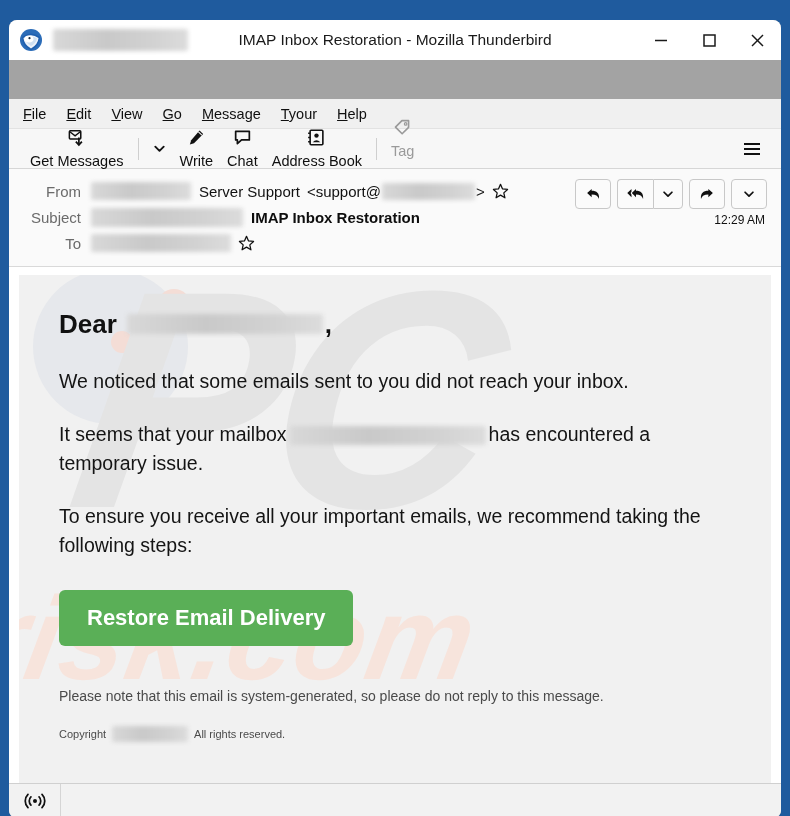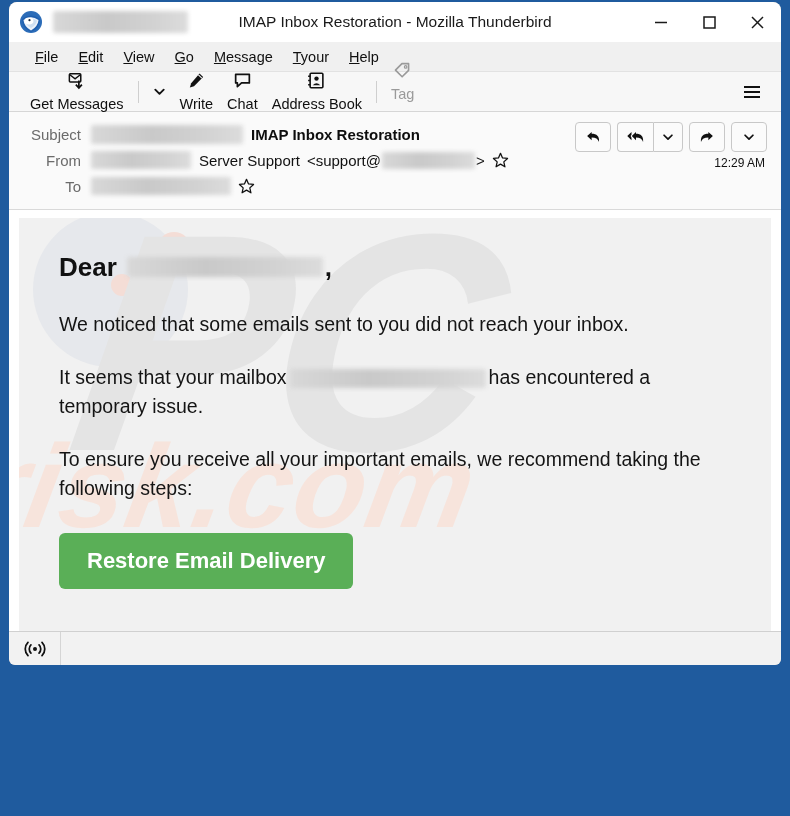--- a/index.html
+++ b/index.html
@@ -13,23 +13,23 @@
 
   
   body {
     background: #1f5b9e;
     position: relative;
   }
 
   .window {
     position: absolute;
     left: 9px;
-    top: 2px;
+    top: 20px;
     width: 772px;
-    height: 663px;
+    height: 797px;
     background: #a3a3a3;
     border-radius: 8px 8px 6px 6px;
     overflow: hidden;
     display: flex;
     flex-direction: column;
   }
 
   
   .titlebar {
     height: 40px;
@@ -95,22 +95,23 @@
   }
   .tb-btn svg { display: block; }
 
   
   .menubar {
     flex: 0 0 30px;
     height: 30px;
     background: #f0f0f0;
     display: flex;
     align-items: center;
-    padding-left: 16px;
+    padding-left: 4px;
     border-bottom: 1px solid #e2e2e2;
+    margin-top: 39px;
   }
   .menu-item {
     font-size: 14.5px;
     color: #101010;
     padding: 3px 10px;
     cursor: default;
     white-space: nowrap;
   }
   .menu-item u { text-decoration: underline; }
 
@@ -481,46 +482,46 @@
     <div class="hamburger">
       <svg width="22" height="18" viewBox="0 0 22 18">
         <line x1="3" y1="4" x2="19" y2="4" stroke="#111" stroke-width="1.9"></line>
         <line x1="3" y1="9" x2="19" y2="9" stroke="#111" stroke-width="1.9"></line>
         <line x1="3" y1="14" x2="19" y2="14" stroke="#111" stroke-width="1.9"></line>
       </svg>
     </div>
   </div>
 
   <div class="msg-header">
-
-    <div class="hdr-row">
-      <div class="hdr-label">Subject</div>
-      <div class="hdr-value">
-        <span class="redact" style="width:152px;height:19px;margin-right:8px;"></span>
-        <span class="subject-text">IMAP Inbox Restoration</span>
-      </div>
-    </div>
 
     <div class="hdr-row">
       <div class="hdr-label">From</div>
       <div class="hdr-value">
         <span class="redact" style="width:100px;height:18px;margin-right:8px;"></span>
         <span class="sender">Server Support</span>
         <span style="margin-left:7px;">&lt;support@</span>
         <span class="redact" style="width:93px;height:17px;margin:0 1px;"></span>
         <span>&gt;</span>
         <span class="star">
           <svg width="17" height="17" viewBox="0 0 20 20">
             <path d="M10 1.6 L12.4 7 L18.3 7.6 L13.9 11.6 L15.2 17.4 L10 14.3 L4.8 17.4 L6.1 11.6 L1.7 7.6 L7.6 7 Z" fill="#fafafa" stroke="#111" stroke-width="1.5" stroke-linejoin="round"></path>
           </svg>
         </span>
       </div>
     </div>
 
     <div class="hdr-row">
+      <div class="hdr-label">Subject</div>
+      <div class="hdr-value">
+        <span class="redact" style="width:152px;height:19px;margin-right:8px;"></span>
+        <span class="subject-text">IMAP Inbox Restoration</span>
+      </div>
+    </div>
+
+    <div class="hdr-row">
       <div class="hdr-label">To</div>
       <div class="hdr-value">
         <span class="redact" style="width:140px;height:18px;"></span>
         <span class="star">
           <svg width="17" height="17" viewBox="0 0 20 20">
             <path d="M10 1.6 L12.4 7 L18.3 7.6 L13.9 11.6 L15.2 17.4 L10 14.3 L4.8 17.4 L6.1 11.6 L1.7 7.6 L7.6 7 Z" fill="#fafafa" stroke="#111" stroke-width="1.5" stroke-linejoin="round"></path>
           </svg>
         </span>
       </div>
     </div>

